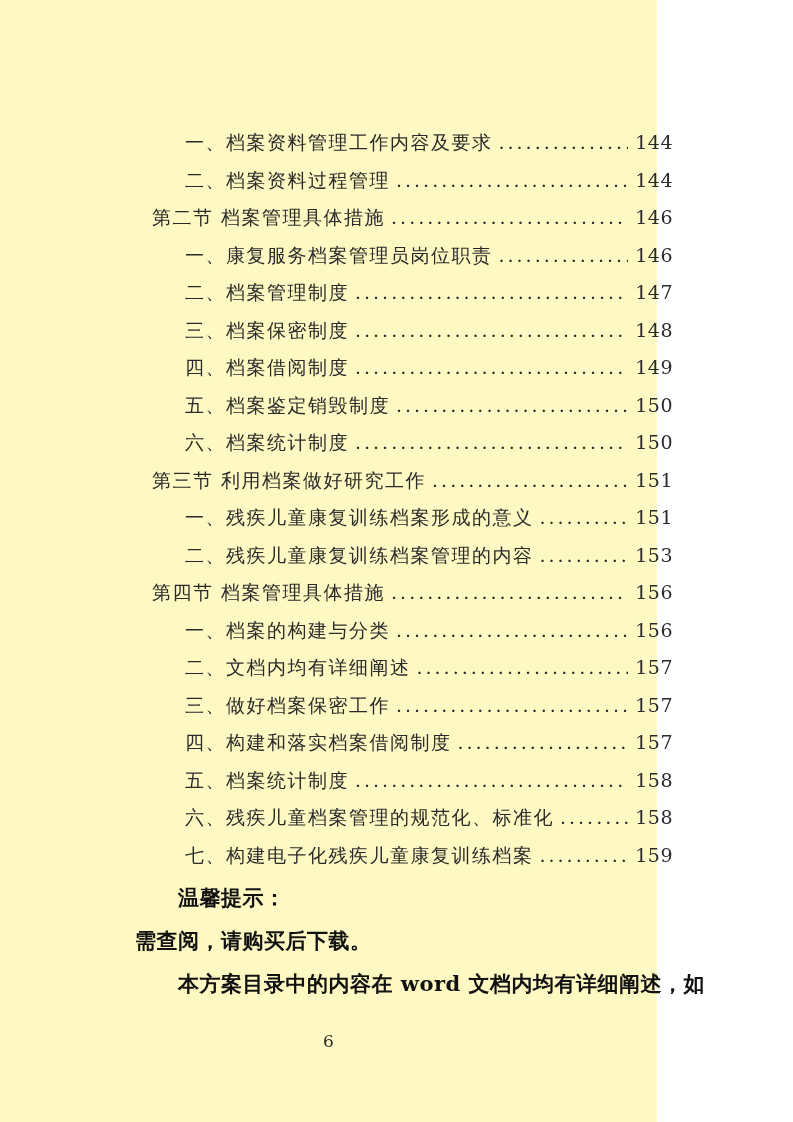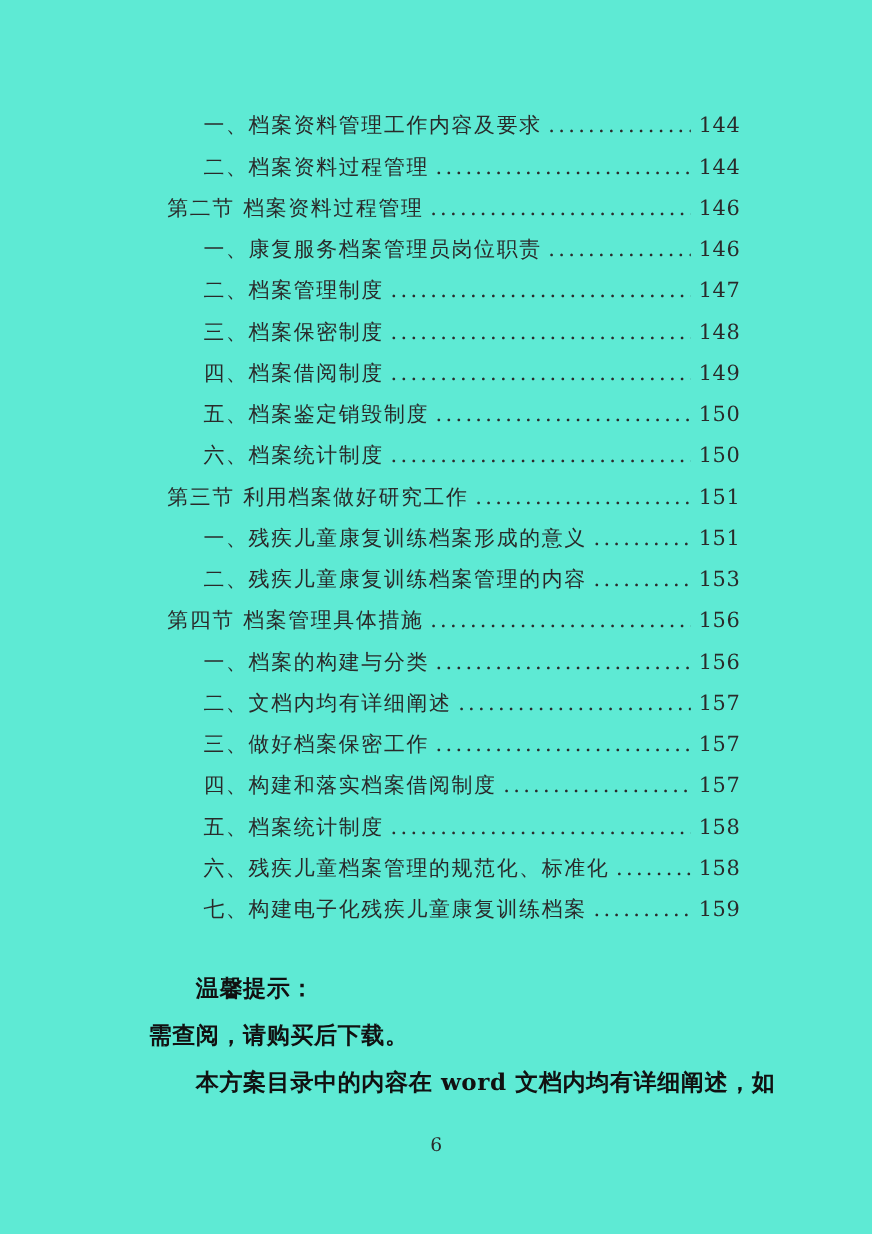--- a/index.html
+++ b/index.html
@@ -7,25 +7,25 @@
     width: 793px;
     height: 1122px;
     background: #ffffff;
     overflow: hidden;
     font-family: "DejaVu Serif", "Liberation Serif", serif;
     color: #1f1f1f;
     box-sizing: border-box;
   }
   .page {
     position: relative;
-    width: 793px;
+    width: 657px;
     height: 1122px;
     box-sizing: border-box;
     padding: 96px 120px 0 115px;
-    background: #5eead4;
+    background: #fef9c3;
   }
   
   .toc { width: 558px; }
   .toc-row {
     display: flex;
     align-items: baseline;
     height: 37.5px;
     line-height: 37.5px;
     font-size: 19px;
     white-space: nowrap;
@@ -48,20 +48,21 @@
   .toc-leader::after {
     content: "..................................................................................";
     letter-spacing: 3px;
     font-size: 19px;
   }
   .toc-page {
     flex: 0 0 auto;
     margin-left: 7px;
     letter-spacing: 0.5px;
     color: #2a2a2a;
+    margin-top: 28px;
   }
   
   .notice {
     margin-top: 30px;
     font-weight: bold;
     font-size: 21px;
     line-height: 43px;
     color: #111111;
     letter-spacing: 0.5px;
     margin-left: 20px;
@@ -90,21 +91,21 @@
       <span class="toc-label">一、档案资料管理工作内容及要求</span>
       <span class="toc-leader"></span>
       <span class="toc-page">144</span>
     </div>
       <div class="toc-row level-item">
       <span class="toc-label">二、档案资料过程管理</span>
       <span class="toc-leader"></span>
       <span class="toc-page">144</span>
     </div>
       <div class="toc-row level-section">
-      <span class="toc-label">第二节 档案资料过程管理</span>
+      <span class="toc-label">第二节 档案管理具体措施</span>
       <span class="toc-leader"></span>
       <span class="toc-page">146</span>
     </div>
       <div class="toc-row level-item">
       <span class="toc-label">一、康复服务档案管理员岗位职责</span>
       <span class="toc-leader"></span>
       <span class="toc-page">146</span>
     </div>
       <div class="toc-row level-item">
       <span class="toc-label">二、档案管理制度</span>

